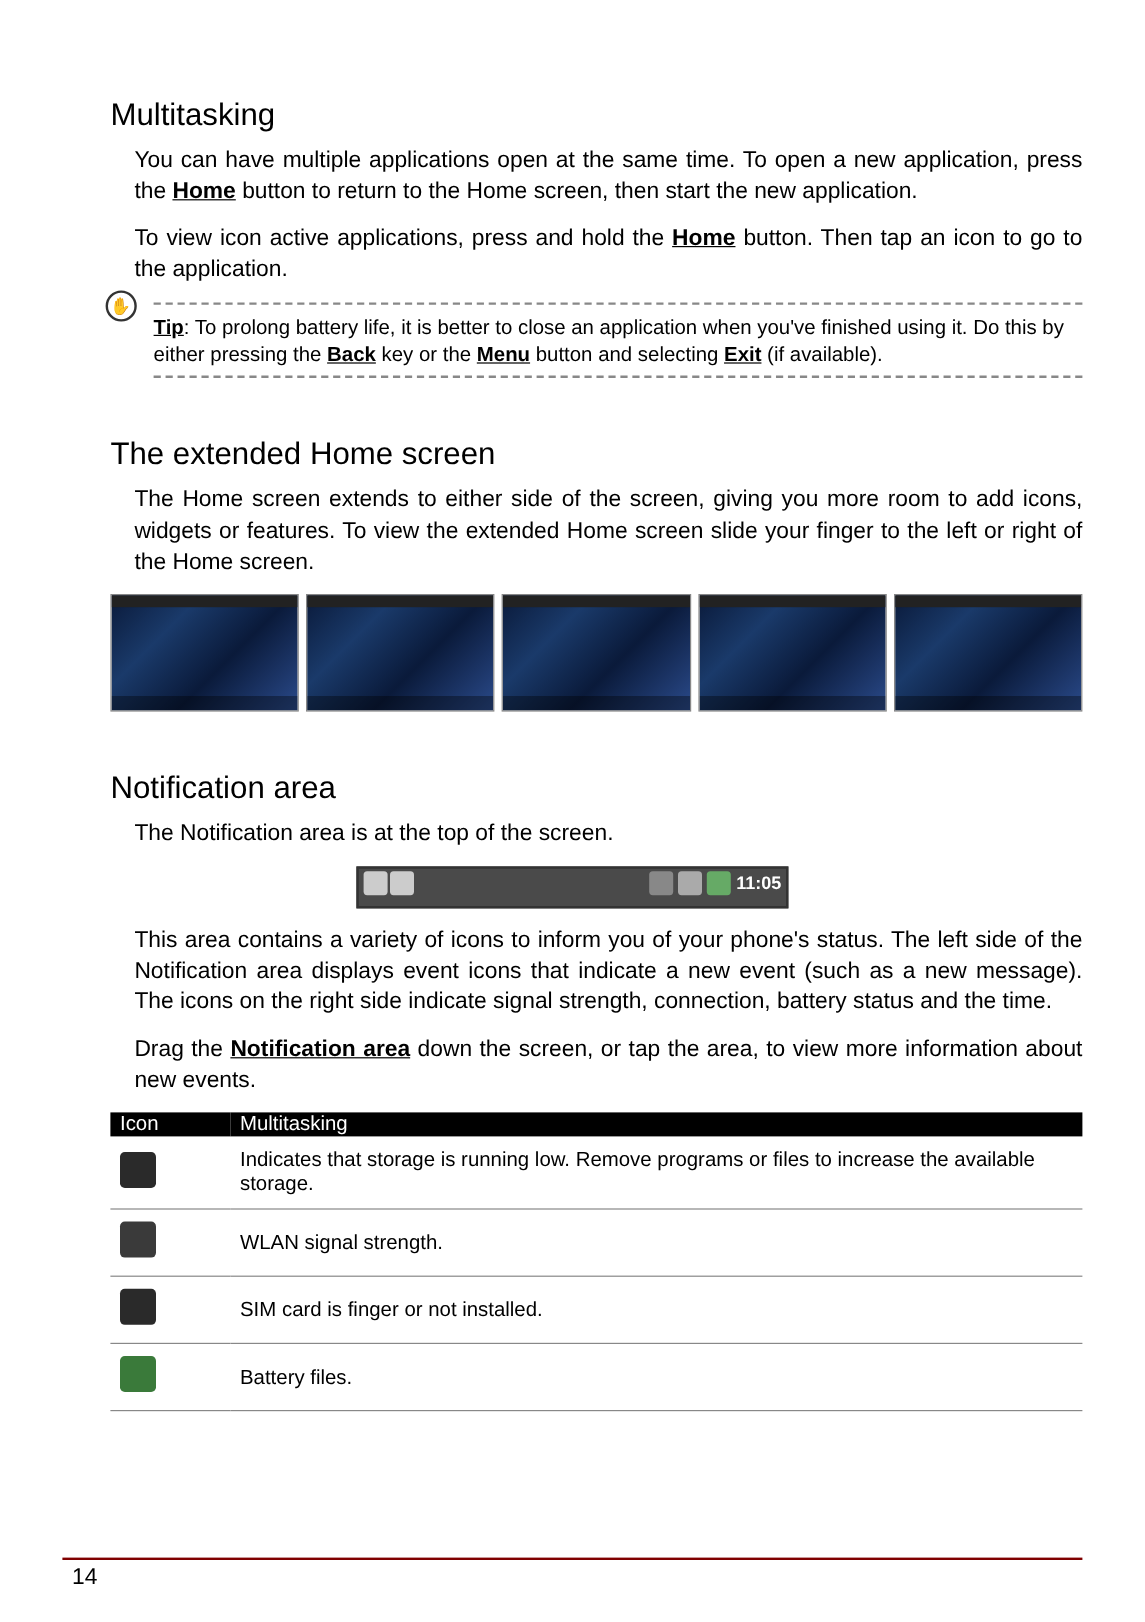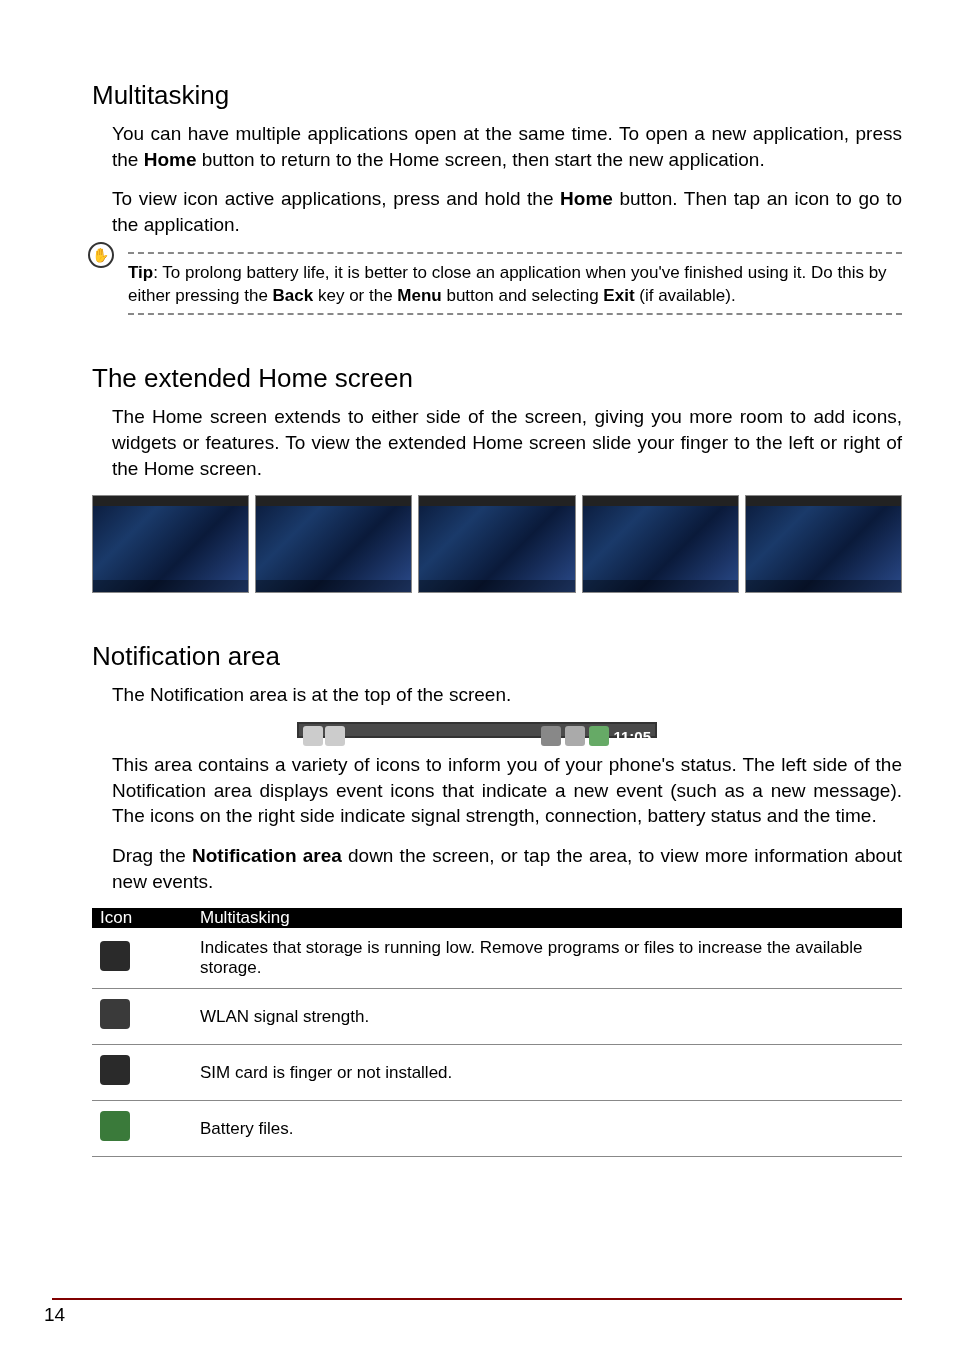--- a/index.html
+++ b/index.html
@@ -80,21 +80,21 @@
       content: "";
       position: absolute;
       bottom: 0; left: 0; right: 0;
       height: 12px;
       background: rgba(0,0,0,0.35);
     }
     .notif-bar {
       display: block;
       margin: 4px auto 14px auto;
       width: 360px;
-      height: 16px;
+      height: 35px;
       border: 2px solid #333;
       background: #4a4a4a;
       position: relative;
     }
     .notif-left {
       position: absolute; left: 4px; top: 2px;
       display: flex; gap: 2px;
     }
     .notif-right {
       position: absolute; right: 4px; top: 2px;
@@ -128,31 +128,31 @@
       vertical-align: middle;
     }
     .row-icon {
       width: 30px; height: 30px;
       display: inline-block;
       border-radius: 4px;
     }
     .page-num {
       position: absolute;
       bottom: 26px;
-      left: 44px;
+      left: 60px;
       font-size: 19px;
     }
     .page-num-rule {
       position: absolute;
       bottom: 52px;
       left: 52px;
       right: 52px;
       border-top: 2px solid #800000;
     }
-    .bold { font-weight: bold; }
+    .bold { font-weight: bold; text-decoration: underline; }
   </style>
 </head>
 <body>
 
 <h2 class="section-title">Multitasking</h2>
 
 <p class="body">
   <span>You can have multiple applications open at the same time. To open a new application, press the </span><span class="bold">Home</span><span> button to return to the Home screen, then start the new application.</span>
 </p>
 

